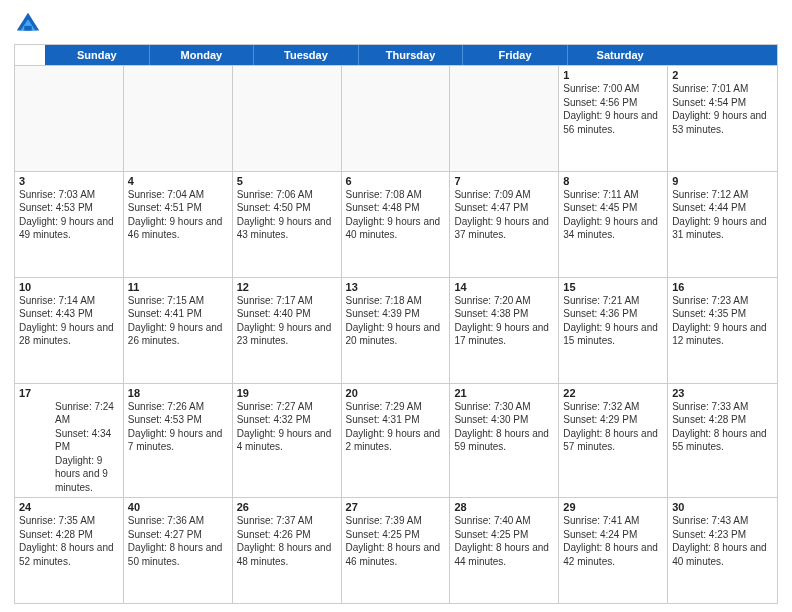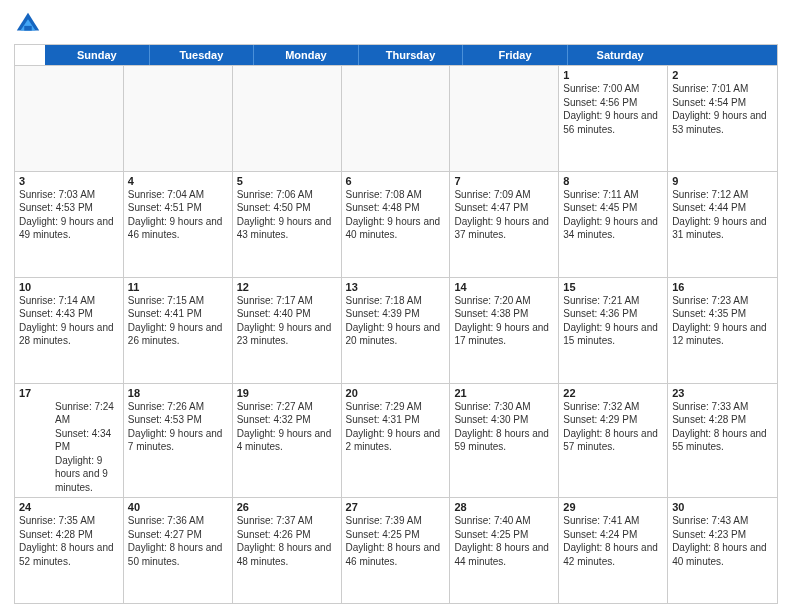--- a/index.html
+++ b/index.html
@@ -127,22 +127,22 @@
     </div>
     <div class="title-block">
       <div class="month-title"></div>
       <div class="subtitle"></div>
     </div>
   </div>
 
   <div class="calendar">
     <div class="cal-header">
       <div class="cal-header-cell">Sunday</div>
+      <div class="cal-header-cell">Monday</div>
       <div class="cal-header-cell">Tuesday</div>
-      <div class="cal-header-cell">Monday</div>
       <div class="cal-header-cell">Thursday</div>
       <div class="cal-header-cell">Friday</div>
       <div class="cal-header-cell">Saturday</div>
     </div>
     <div class="cal-body" id="cal-body">
     <div class="cal-row">
           <div class="cal-cell empty"></div>
           <div class="cal-cell empty"></div>
           <div class="cal-cell empty"></div>
           <div class="cal-cell empty"></div>

